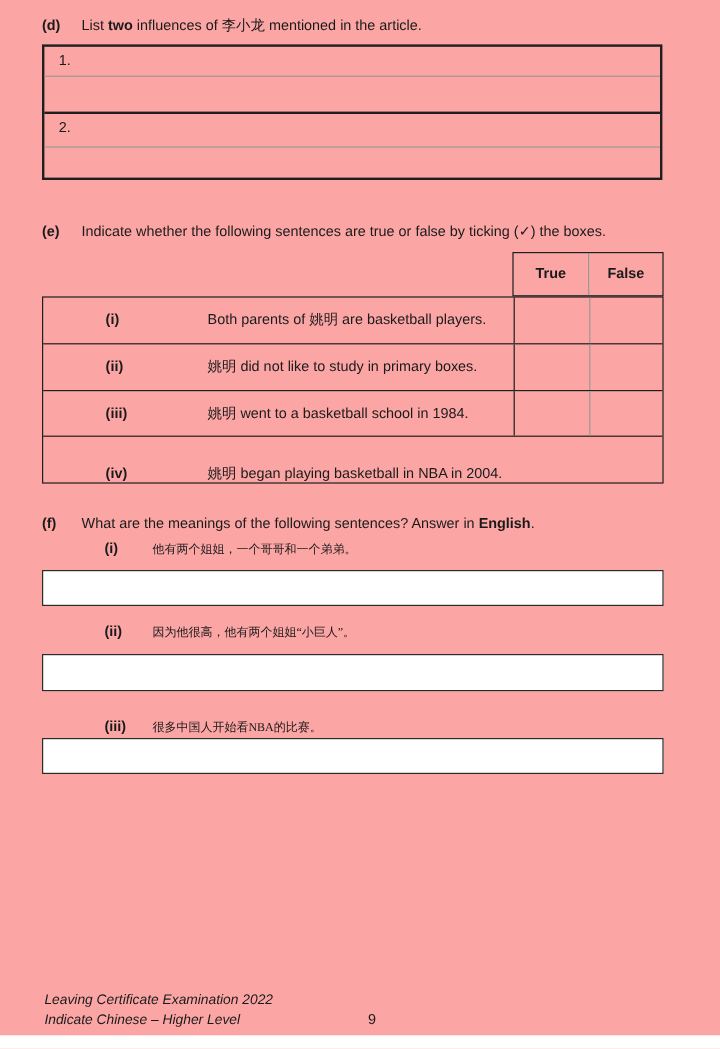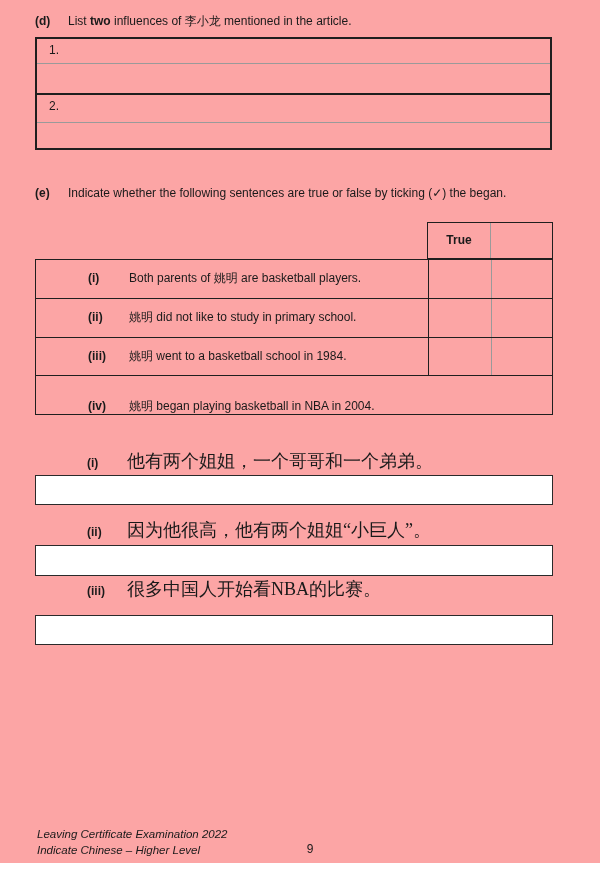--- a/index.html
+++ b/index.html
@@ -18,45 +18,45 @@
     position:absolute; left:35px; top:37px; width:517px; height:113px;
     border:2px solid #1f1f1f; box-sizing:border-box;
   }
   .table-d .row { box-sizing:border-box; padding-left:12px; }
   .table-d .r1 { height:25px; border-bottom:1px solid #9a9a9a; padding-top:4px; }
   .table-d .r2 { height:31px; border-bottom:2px solid #1f1f1f; }
   .table-d .r3 { height:28px; border-bottom:1px solid #9a9a9a; padding-top:4px; }
   .table-d .r4 { height:25px; }
 
   
-  .table-e { position:absolute; left:35px; top:222px; width:518px; height:193px;padding-left:38px; }
+  .table-e { position:absolute; left:35px; top:210px; width:518px; height:193px;padding-left:38px; }
   .table-e .hdr {
     position:absolute; left:392px; top:0; width:126px; height:37px;
     border:1.5px solid #1f1f1f; box-sizing:border-box; display:flex;
   }
   .hdr .hcell { display:flex; align-items:center; justify-content:center; font-weight:700; }
   .hdr .h-true  { width:63px; border-right:1px solid #9a9a9a; box-sizing:border-box; }
   .hdr .h-false { flex:1; }
   .table-e .tbody {
     position:absolute; left:0; top:37px; width:518px; height:156px;
     border:1.5px solid #1f1f1f; box-sizing:border-box;
     display:flex; flex-direction:column;
   }
   .erow { flex:1; display:flex; border-bottom:1px solid #1f1f1f; box-sizing:border-box; }
   .erow:last-child { border-bottom:none;align-items:flex-end; }
   .erow .stmt { width:392px; display:flex; align-items:center; box-sizing:border-box; padding-left:52px; }
   .erow .stmt .num { font-weight:700; width:41px; flex:none; }
-  .erow .stmt .txt { white-space:nowrap; }
+  .erow .stmt .txt { white-space:nowrap;margin-left:44px; }
   .erow .cell-true  { width:63px; border-left:1.5px solid #1f1f1f; box-sizing:border-box; }
   .erow .cell-false { flex:1; border-left:1px solid #9a9a9a; box-sizing:border-box; }
 
   
   .f-item { position:absolute; left:87px; white-space:nowrap; }
   .f-item .num { font-weight:700; display:inline-block; width:40px; font-size:12px; }
-  .f-item .zh { font-family:"Liberation Serif","DejaVu Serif",serif; font-size:18px; }
+  .f-item .zh { font-family:"Liberation Serif","DejaVu Serif",serif; font-size:10px; }
   .answer-box {
     position:absolute; left:35px; width:518px;
     border:1.5px solid #2a2a2a; box-sizing:border-box; background:#fff;
   }
 
   
   .footer-left { position:absolute; left:37px; top:827px; font-style:italic; font-size:11.5px; line-height:15.5px; }
   .page-num { position:absolute; left:290px; top:842px; width:40px; text-align:center; }
 </style>
 </head>
@@ -69,42 +69,43 @@
   </div>
 
   <div class="table-d">
     <div class="row r1"><span>1.</span></div>
     <div class="row r2"></div>
     <div class="row r3"><span>2.</span></div>
     <div class="row r4"></div>
   </div>
 
   <div class="heading" style="top:186px;">
-    <span class="lbl">(e)</span><span><span>Indicate whether the following sentences are true or false by ticking (</span><span>✓</span><span>) the began.</span></span>
+    <span class="lbl">(e)</span><span><span>Indicate whether the following sentences are true or false by ticking (</span><span>✓</span><span>) the boxes.</span></span>
   </div>
 
   <div class="table-e">
     <div class="hdr">
       <div class="hcell h-true">True</div>
+      <div class="hcell h-false">False</div>
     </div>
     <div class="tbody">
 
       <div class="erow">
         <div class="stmt">
           <span class="num">(i)</span>
           <span class="txt"><span>Both parents of </span><span class="cjk">姚明</span><span> are basketball players.</span></span>
         </div>
         <div class="cell-true"></div>
         <div class="cell-false"></div>
       </div>
 
       <div class="erow">
         <div class="stmt">
           <span class="num">(ii)</span>
-          <span class="txt"><span></span><span class="cjk">姚明</span><span> did not like to study in primary school.</span></span>
+          <span class="txt"><span></span><span class="cjk">姚明</span><span> did not like to study in primary boxes.</span></span>
         </div>
         <div class="cell-true"></div>
         <div class="cell-false"></div>
       </div>
 
       <div class="erow">
         <div class="stmt">
           <span class="num">(iii)</span>
           <span class="txt"><span></span><span class="cjk">姚明</span><span> went to a basketball school in 1984.</span></span>
         </div>
@@ -117,32 +118,35 @@
           <span class="num">(iv)</span>
           <span class="txt"><span></span><span class="cjk">姚明</span><span> began playing basketball in NBA in 2004.</span></span>
         </div>
         <div class="cell-true"></div>
         <div class="cell-false"></div>
       </div>
 
     </div>
   </div>
 
+  <div class="heading" style="top:429px;">
+    <span class="lbl">(f)</span><span><span>What are the meanings of the following sentences? Answer in </span><span class="bold">English</span><span>.</span></span>
+  </div>
 
   <div class="f-item" style="top:450px;">
     <span class="num">(i)</span><span class="zh">他有两个姐姐，一个哥哥和一个弟弟。</span>
   </div>
   <div class="answer-box" style="top:475px; height:30px;"></div>
 
   <div class="f-item" style="top:519px;">
     <span class="num">(ii)</span><span class="zh">因为他很高，他有两个姐姐“小巨人”。</span>
   </div>
   <div class="answer-box" style="top:545px; height:31px;"></div>
 
-  <div class="f-item" style="top:578px;">
+  <div class="f-item" style="top:598px;">
     <span class="num">(iii)</span><span class="zh">很多中国人开始看NBA的比赛。</span>
   </div>
   <div class="answer-box" style="top:615px; height:30px;"></div>
 
   <div class="footer-left">
     <div>Leaving Certificate Examination 2022</div>
     <div>Indicate Chinese – Higher Level</div>
   </div>
   <div class="page-num">9</div>
 

